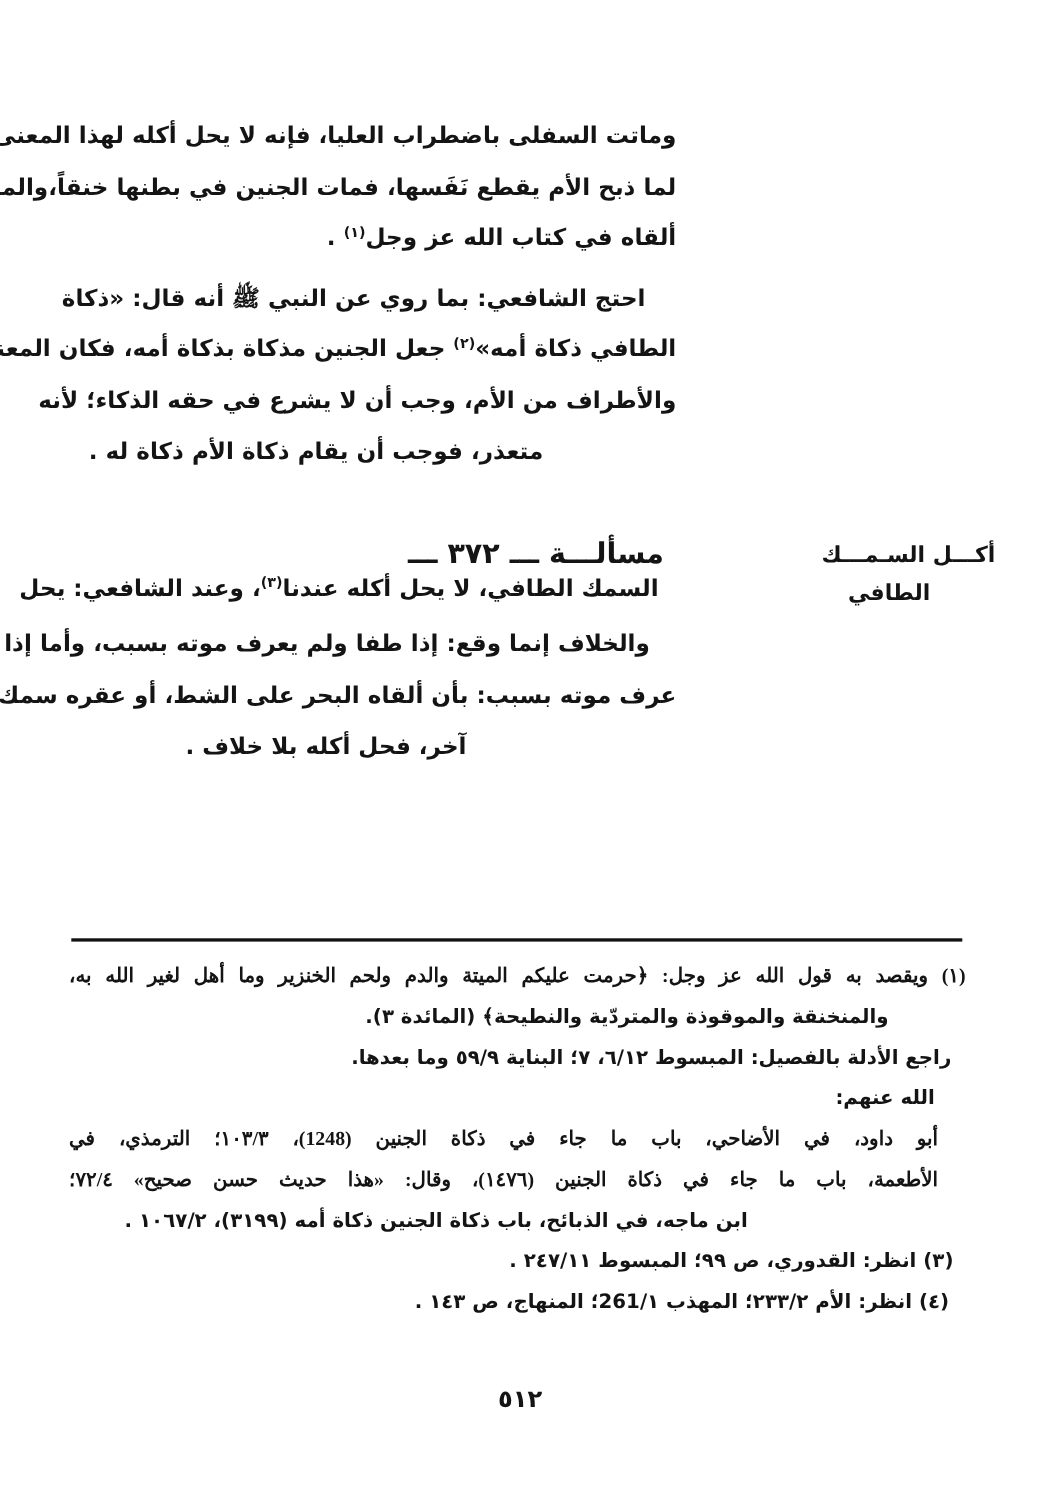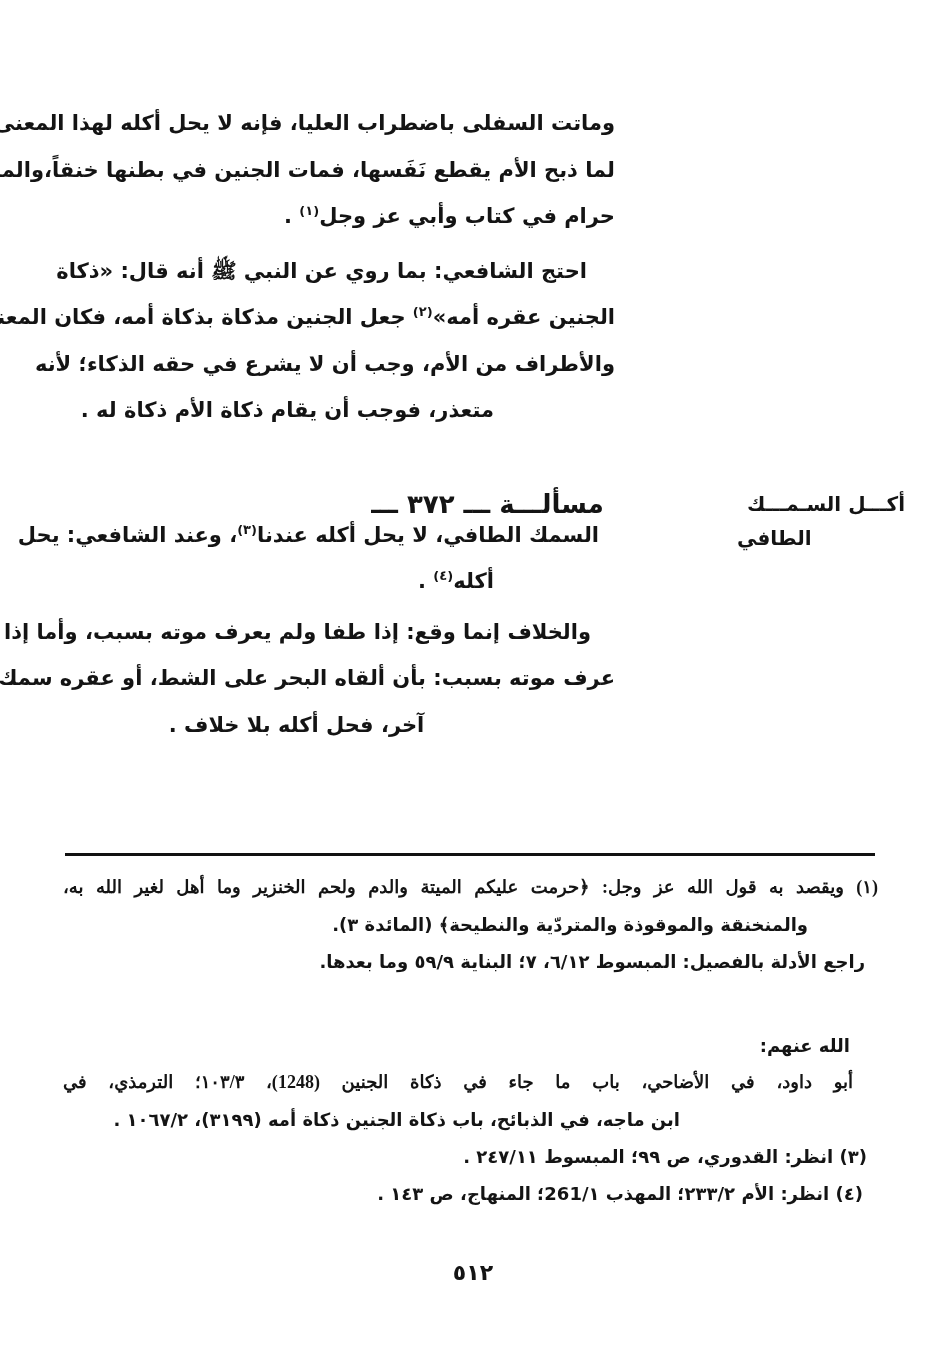--- a/index.html
+++ b/index.html
@@ -31,65 +31,64 @@
   .heading{
     position:absolute;left:370px;top:489px;width:235px;height:42px;
     text-align:center;font-size:26px;font-weight:bold;white-space:nowrap;
   }
   
   .margin-note{
     position:absolute;right:39px;top:487px;width:168px;
     font-size:20px;font-weight:bold;line-height:34px;
   }
   .margin-note .mline1{text-align:justify;text-align-last:justify;white-space:nowrap;margin-left:32px;}
-  .margin-note .mline2{text-align:left;padding-right:25px;white-space:nowrap;}
+  .margin-note .mline2{text-align:center;padding-right:25px;white-space:nowrap;}
   
   .fn-divider{
     position:absolute;left:65px;top:853px;width:810px;height:3px;background:#111;
   }
   .fn-col{
     position:absolute;left:63px;top:869px;width:815px;
     font-size:18px;font-weight:bold;
   }
   .fln{height:37px;line-height:37px;white-space:nowrap;}
   .fj{text-align:justify;text-align-last:justify;font-family:Liberation Serif, serif;}
   .fr{text-align:right;}
   .mr70{margin-right:70px;}
   .mr13{margin-right:13px;}
-  .mr28{margin-right:28px;margin-top:47px;}
+  .mr28{margin-right:28px;}
   .mr25{margin-right:25px;}
   .mr198{margin-right:198px;}
   .mr11{margin-right:11px;}
   .mr15{margin-right:15px;}
   
   .page-number{
     position:absolute;left:443px;top:1256px;width:60px;height:34px;
     text-align:center;font-size:22px;font-weight:bold;line-height:34px;
   }
 </style>
 </head>
 <body>
 
 <div class="page">
 
   <div class="main-col">
 
     <div class="ln j"><span>وماتت السفلى باضطراب العليا، فإنه لا يحل أكله لهذا المعنى؛ لأنه</span></div>
     <div class="ln j"><span>لما ذبح الأم يقطع نَفَسها، فمات الجنين في بطنها خنقاً،والمنخنقة</span></div>
-    <div class="ln r"><span>حرام في كتاب وأبي عز وجل</span><sup>(١)</sup><span> .</span></div>
+    <div class="ln r"><span>ألقاه في كتاب الله عز وجل</span><sup>(١)</sup><span> .</span></div>
     <div class="gap-s"></div>
 
     <div class="ln j ind28"><span>احتج الشافعي: بما روي عن النبي ﷺ أنه قال: «ذكاة</span></div>
-    <div class="ln j"><span>الجنين عقره أمه»</span><sup>(٢)</sup><span> جعل الجنين مذكاة بذكاة أمه، فكان المعنى</span></div>
+    <div class="ln j"><span>الطافي ذكاة أمه»</span><sup>(٢)</sup><span> جعل الجنين مذكاة بذكاة أمه، فكان المعنى</span></div>
     <div class="ln j"><span>والأطراف من الأم، وجب أن لا يشرع في حقه الذكاء؛ لأنه</span></div>
     <div class="ln last-p2"><span>متعذر، فوجب أن يقام ذكاة الأم ذكاة له .</span></div>
     <div class="gap-heading"></div>
 
     <div class="ln j ind16"><span>السمك الطافي، لا يحل أكله عندنا</span><sup>(٣)</sup><span>، وعند الشافعي: يحل</span></div>
-    <div class="ln last-p3"><span>أكله</span><sup>(٤)</sup><span> .</span></div>
     <div class="gap-xs"></div>
 
     <div class="ln j ind24"><span>والخلاف إنما وقع: إذا طفا ولم يعرف موته بسبب، وأما إذا</span></div>
     <div class="ln j"><span>عرف موته بسبب: بأن ألقاه البحر على الشط، أو عقره سمك</span></div>
     <div class="ln last-p4"><span>آخر، فحل أكله بلا خلاف .</span></div>
   </div>
 
   <div class="heading">مسألـــة ـــ ٣٧٢ ـــ</div>
 
   <div class="margin-note">
@@ -98,20 +97,21 @@
   </div>
 
   <div class="fn-divider"></div>
 
   <div class="fn-col">
     <div class="fln fj"><span>(١) ويقصد به قول الله عز وجل: ﴿حرمت عليكم الميتة والدم ولحم الخنزير وما أهل لغير الله به،</span></div>
     <div class="fln fr mr70"><span>والمنخنقة والموقوذة والمتردّية والنطيحة﴾ (المائدة ٣).</span></div>
     <div class="fln fr mr13"><span>راجع الأدلة بالفصيل: المبسوط ٦/١٢، ٧؛ البناية ٥٩/٩ وما بعدها.</span></div>
     <div class="fln fr mr28"><span>الله عنهم:</span></div>
     <div class="fln fj mr25"><span>أبو داود، في الأضاحي، باب ما جاء في ذكاة الجنين (1248)، ١٠٣/٣؛ الترمذي، في</span></div>
+    <div class="fln fj mr25"><span>الأطعمة، باب ما جاء في ذكاة الجنين (١٤٧٦)، وقال: «هذا حديث حسن صحيح» ٧٢/٤؛</span></div>
     <div class="fln fr mr198"><span>ابن ماجه، في الذبائح، باب ذكاة الجنين ذكاة أمه (٣١٩٩)، ١٠٦٧/٢ .</span></div>
     <div class="fln fr mr11"><span>(٣) انظر: القدوري، ص ٩٩؛ المبسوط ٢٤٧/١١ .</span></div>
     <div class="fln fr mr15"><span>(٤) انظر: الأم ٢٣٣/٢؛ المهذب 261/١؛ المنهاج، ص ١٤٣ .</span></div>
   </div>
 
   <div class="page-number">٥١٢</div>
 
 </div>
 
 </body></html>

